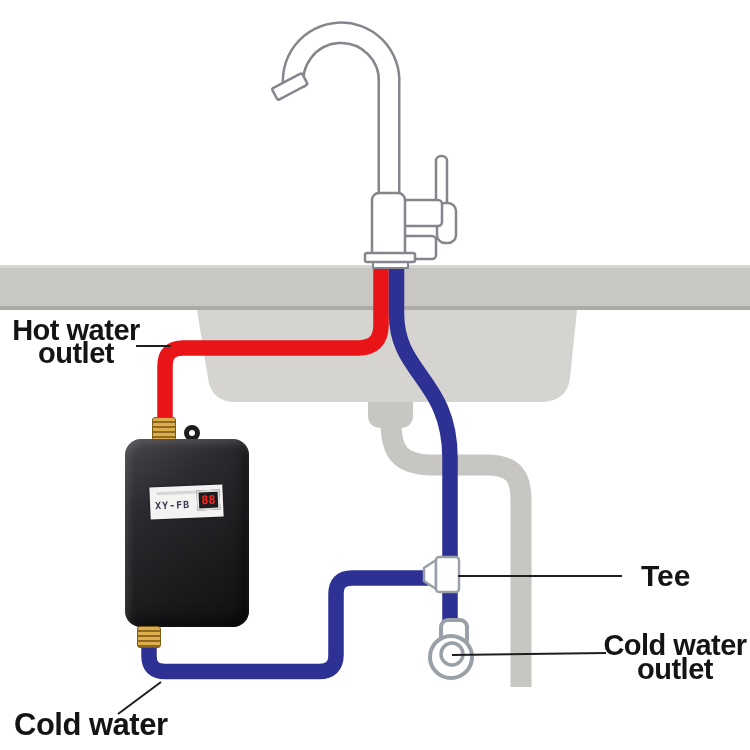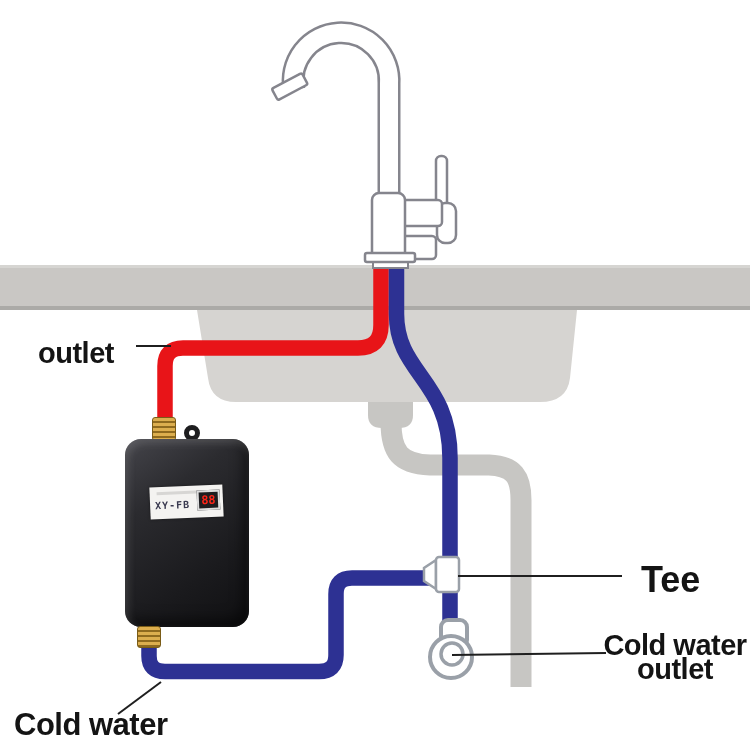--- a/index.html
+++ b/index.html
@@ -41,21 +41,21 @@
     display:flex;align-items:center;justify-content:center;
     font-family:"DejaVu Sans Mono",monospace;font-size:12px;font-weight:bold;
     color:var(--display-digits,#ff2418);letter-spacing:0;
   }
   
   .diagram-label{
     position:absolute;z-index:3;color:var(--label-text,#141414);
     font-weight:bold;white-space:nowrap;
   }
   #hot-label{left:4px;top:319px;width:144px;text-align:center;font-size:29px;line-height:23px;letter-spacing:-0.5px;}
-  #tee-label{left:641px;top:559px;font-size:36px;}
+  #tee-label{left:641px;top:559px;font-size:30px;}
   #cold-outlet-label{left:600px;top:633px;width:150px;text-align:center;font-size:29px;line-height:24px;letter-spacing:-0.5px;}
   #cold-inlet-label{left:14px;top:707px;font-size:31px;letter-spacing:-0.5px;}
 </style>
 </head>
 <body>
 
 <div id="stage">
 
   <svg id="scene" width="750" height="750" viewBox="0 0 750 750">
 
@@ -106,21 +106,21 @@
   <div id="heater">
     <div id="heater-label">
       <div class="label-print"></div>
       <span class="model-text">XY-FB</span>
       <div class="display">88</div>
     </div>
   </div>
   <div id="brass-bottom" class="brass"></div>
 
   <div id="hot-label" class="diagram-label">
-    <br>
+    <span>Hot water</span><br>
     <span>outlet</span>
   </div>
   <div id="tee-label" class="diagram-label">Tee</div>
   <div id="cold-outlet-label" class="diagram-label">
     <span>Cold water</span><br>
     <span>outlet</span>
   </div>
   <div id="cold-inlet-label" class="diagram-label">Cold water</div>
 
 </div>

